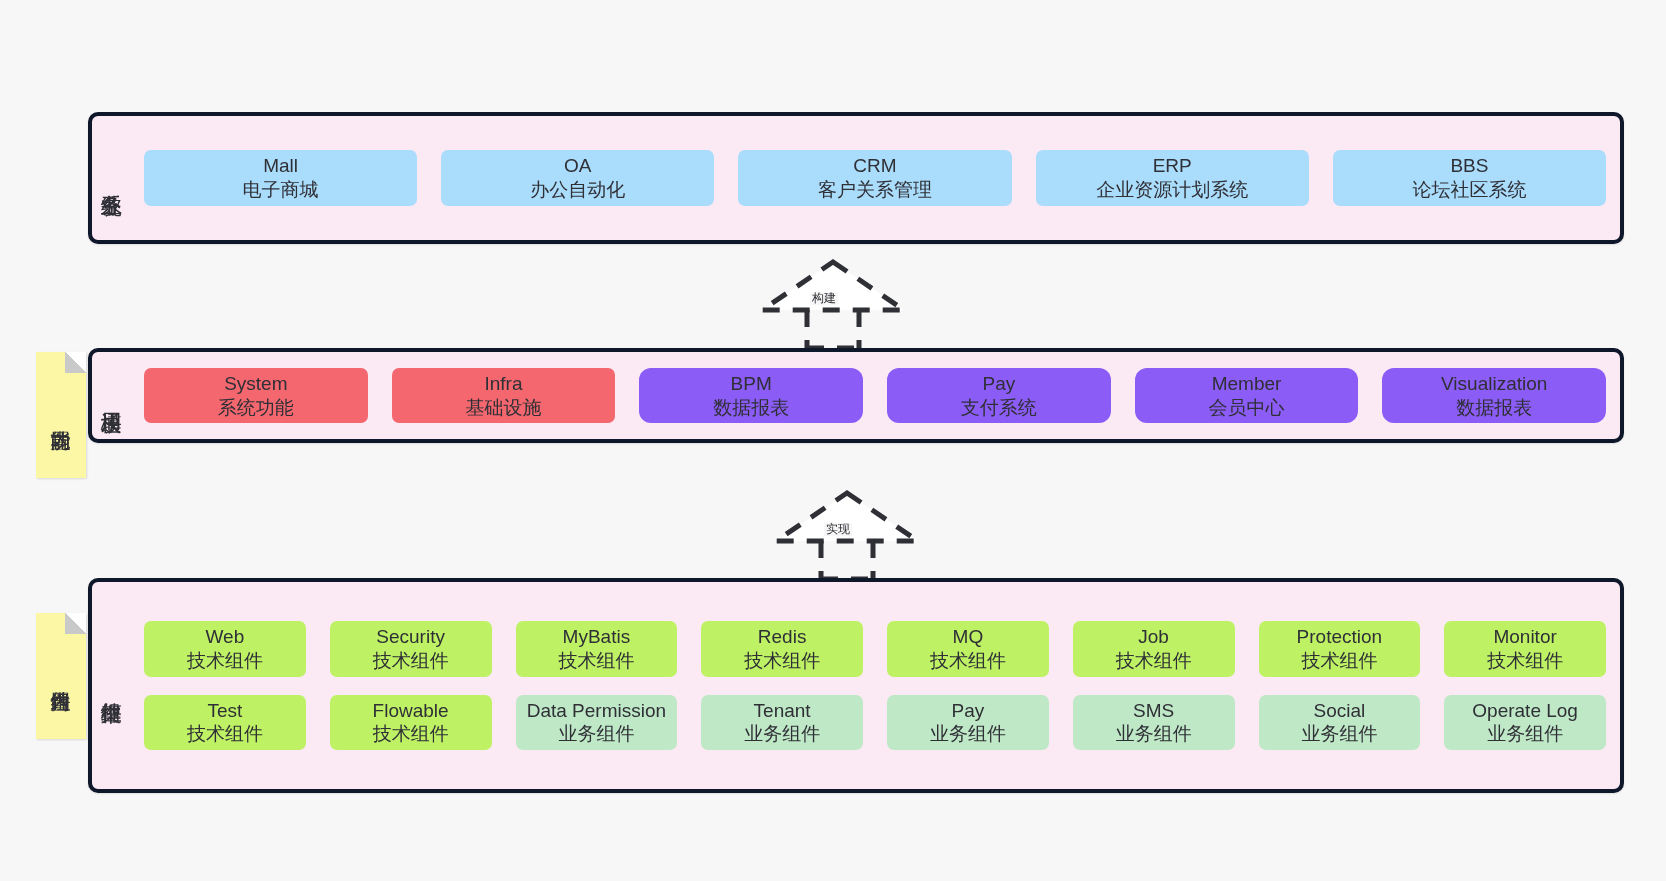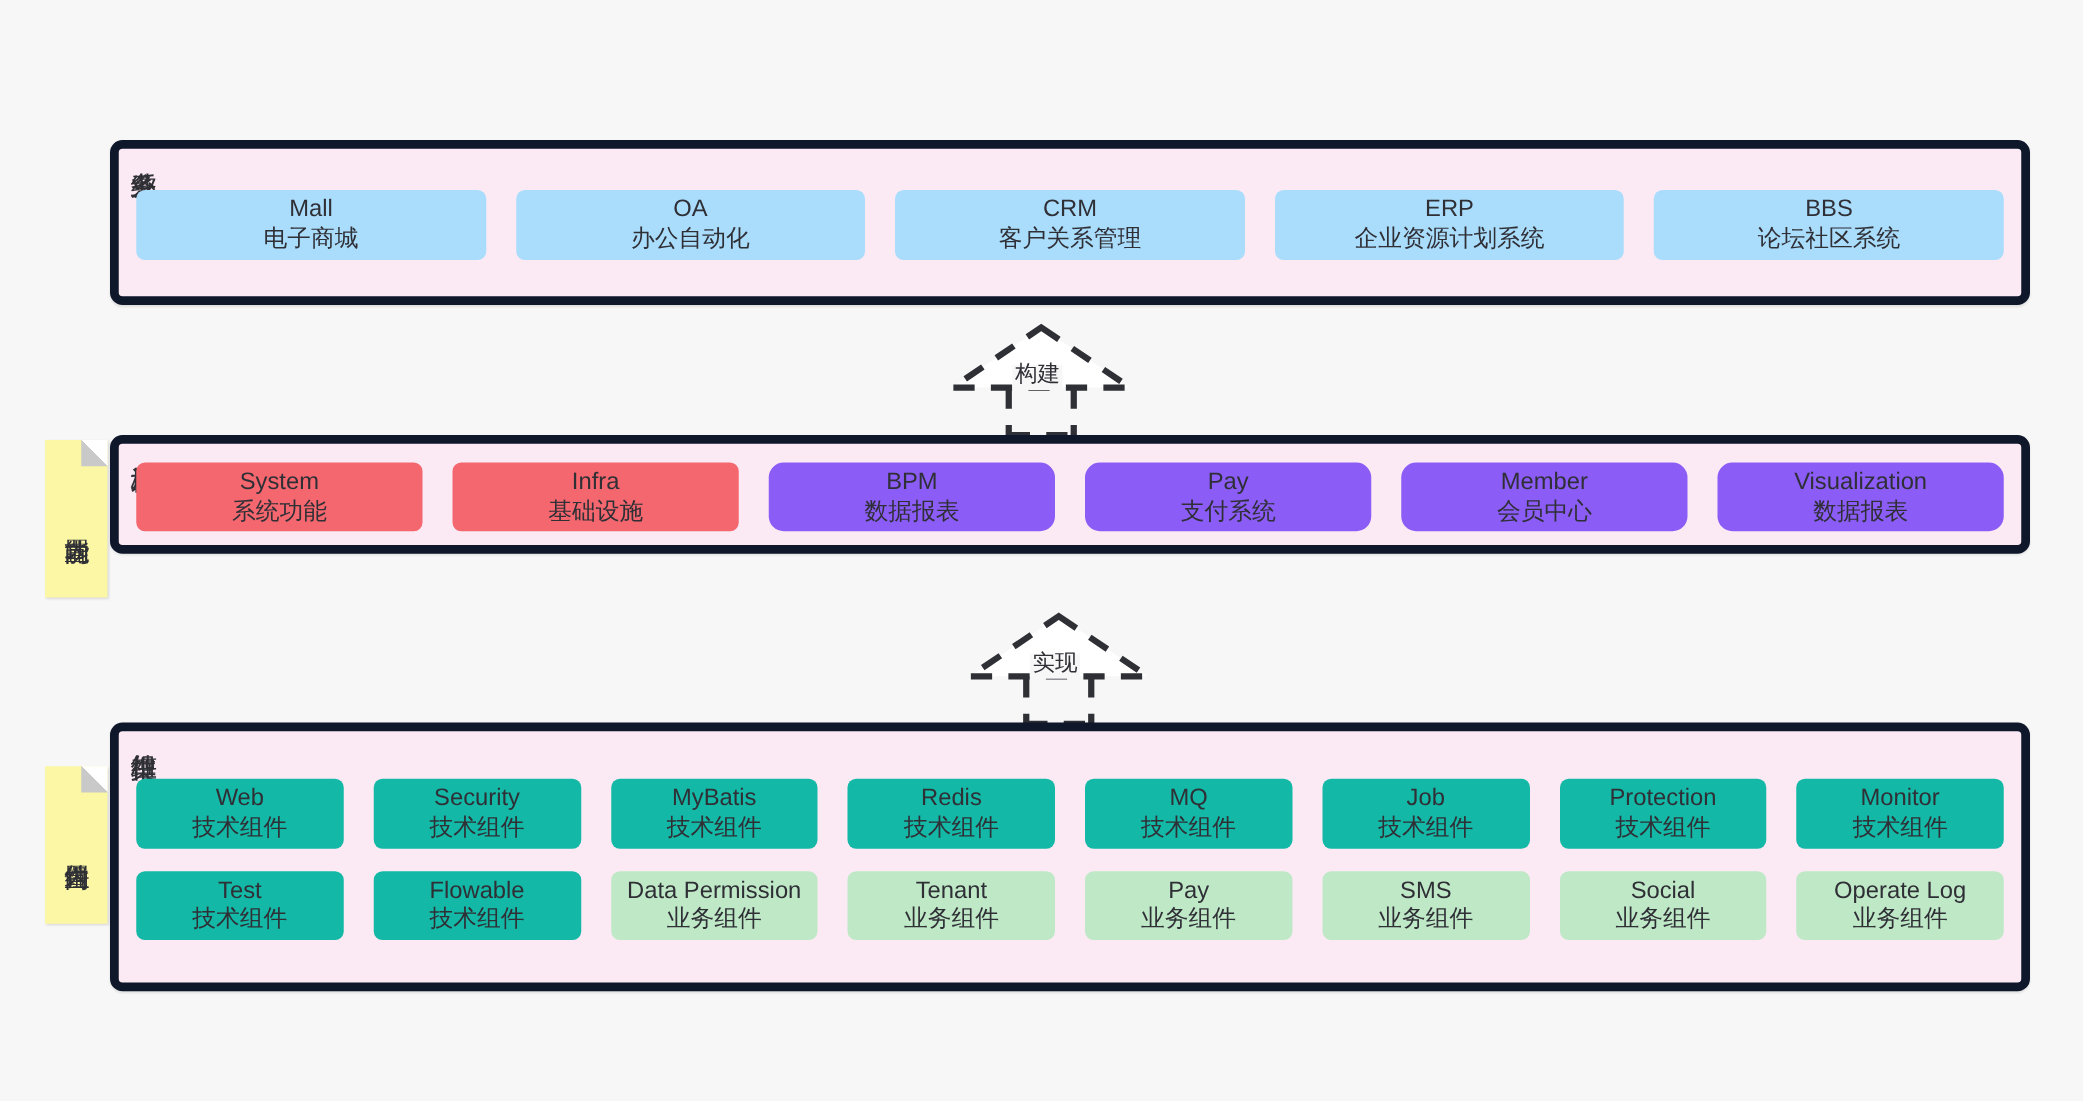--- a/index.html
+++ b/index.html
@@ -19,26 +19,25 @@
   .canvas {
     position: absolute;
     inset: 0;
   }
 
   
   .layer {
     position: absolute;
     box-sizing: border-box;
     background: #fbeaf4;
-    border: 7px solid #0f172a;
+    border: 4px solid #0f172a;
     border-radius: 10px;
     display: flex;
     align-items: stretch;
     box-shadow: 0 1px 2px rgba(0,0,0,0.10);
-    flex-direction: column;
   }
 
   .layer-title {
     flex: 0 0 auto;
     width: 38px;
     display: flex;
     align-items: center;
     justify-content: center;
     font-size: 21px;
     line-height: 1.06;
@@ -79,21 +78,21 @@
     padding: 4px 6px;
   }
   .cell .en { white-space: nowrap; }
   .cell .cn { white-space: nowrap; }
   .cell.wrap .en { white-space: normal; }
 
   
   .c-blue        { background: #aadcfb; }
   .c-red         { background: #f4676e; }
   .c-pink        { background: #8b5cf6; border-radius: 12px; }
-  .c-green       { background: #14b8a6; }
+  .c-green       { background: #bef264; }
   .c-green-light { background: #bfe8c7; justify-content: flex-end; }
 
   
   .note {
     position: absolute;
     background: #fbf7a4;
     box-sizing: border-box;
     display: flex;
     align-items: center;
     justify-content: center;
@@ -114,27 +113,26 @@
     background: linear-gradient(225deg, #ffffff 0 49%, #c9c9c9 50% 100%);
   }
 
   
   .arrow-wrap {
     position: absolute;
   }
   .arrow-wrap svg { display: block; }
   .arrow-label {
     position: absolute;
-    font-size: 18px;
+    font-size: 12px;
     color: #2f2f36;
     background: #f7f7f7;
     padding: 0 2px;
     white-space: nowrap;
     line-height: 1.1;
-    font-family: Liberation Mono, monospace;
   }
 </style>
 </head>
 <body>
 
 <div class="canvas">
 
   <div class="layer" id="layer-business" style="left:88px; top:112px; width:1536px; height:132px;">
     <div class="layer-title">业务系统</div>
     <div class="layer-body">

